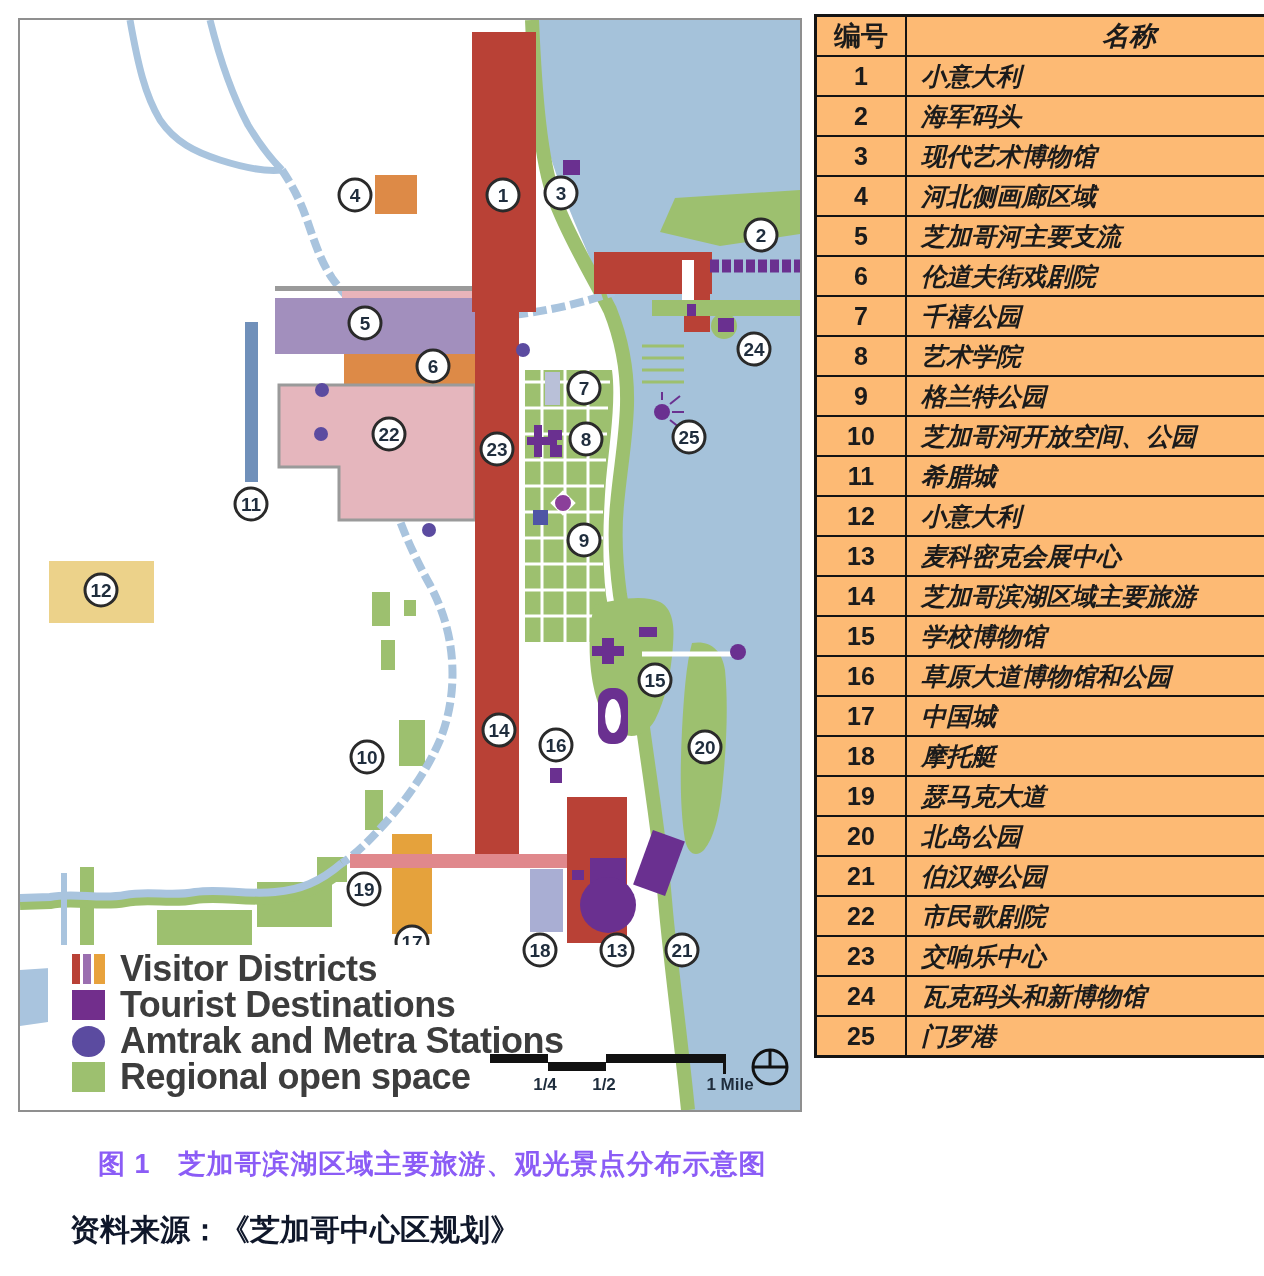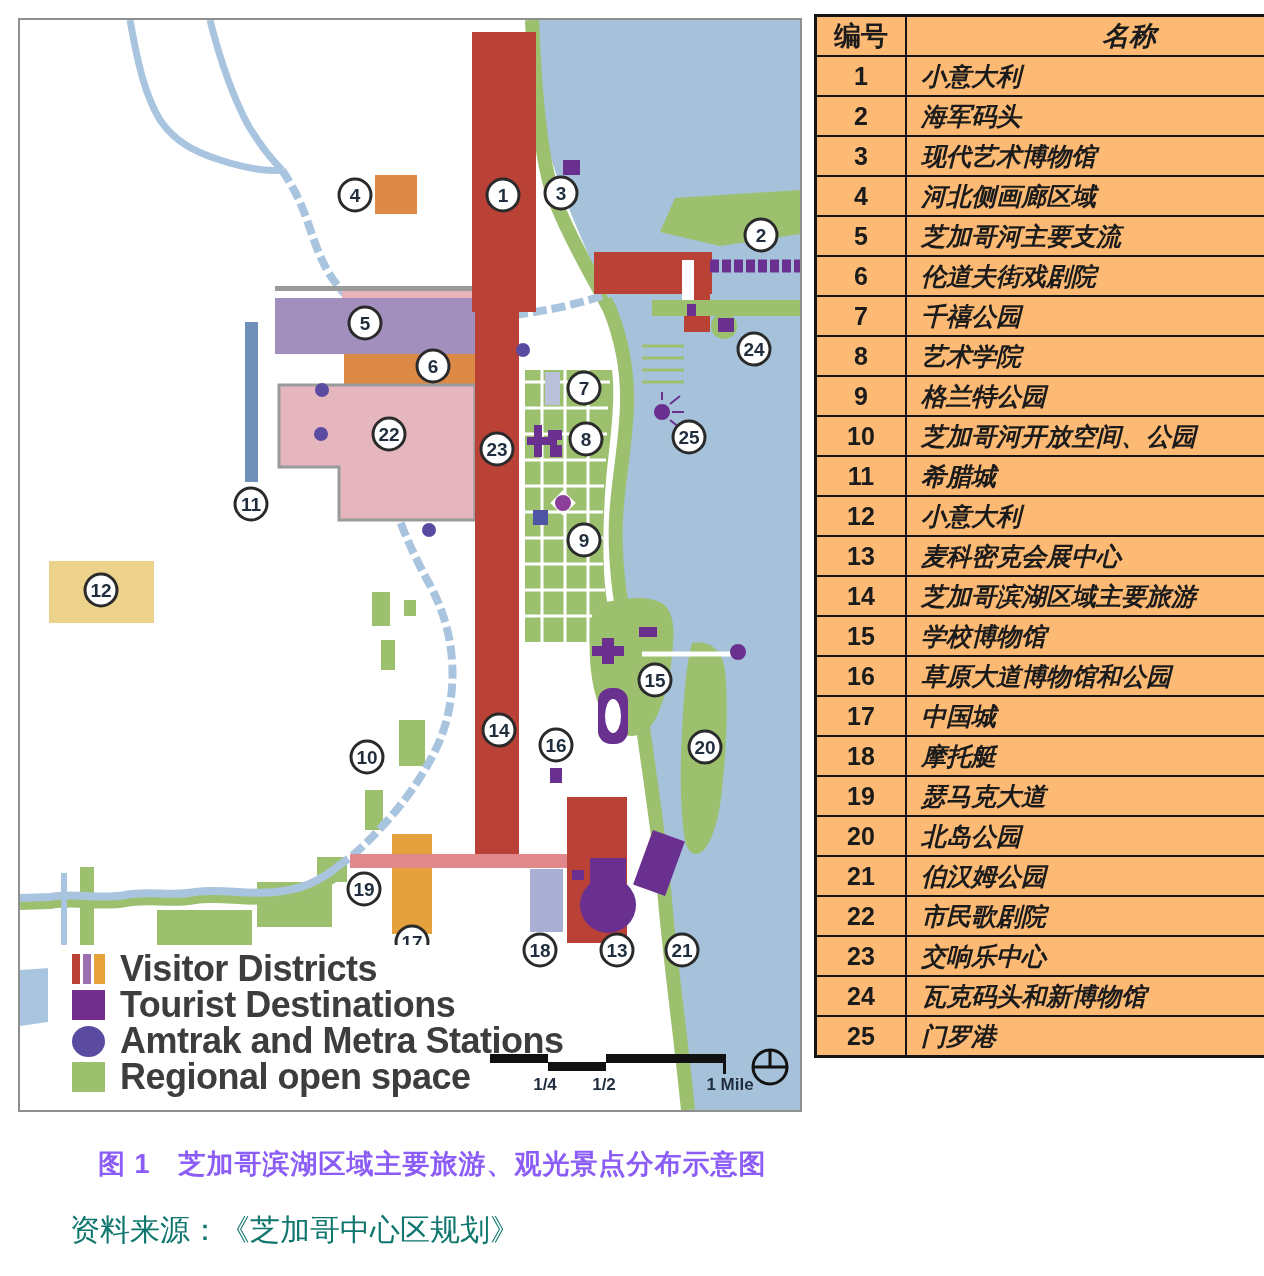--- a/index.html
+++ b/index.html
@@ -26,22 +26,22 @@
   .attr-table{position:absolute;left:814px;top:14px;width:526px;border-collapse:collapse;
               table-layout:fixed;background:#fdba74;border:3px solid #141414;}
   .attr-table td,.attr-table th{border:2px solid #141414;height:38px;padding:0;
               font-size:25px;font-weight:600;color:#1b1b1b;}
   .attr-table th{font-size:27px;font-weight:700;text-align:center;}
   .col-num{width:88px;text-align:center;}
   .col-name{text-align:left;padding-left:14px !important;font-style:italic;}
   
   .caption-title{position:absolute;left:98px;top:1146px;font-size:27px;font-weight:700;
                  color:#8b5cf6;letter-spacing:1px;white-space:nowrap;}
-  .caption-source{position:absolute;left:70px;top:1210px;font-size:30px;font-weight:400;
-                  color:#0f766e;white-space:nowrap;}
+  .caption-source{position:absolute;left:70px;top:1210px;font-size:30px;font-weight:700;
+                  color:#0f172a;white-space:nowrap;}
 </style>
 </head>
 <body>
 
 <div class="page">
 
   <div class="map-frame">
     <svg width="780" height="1090" viewBox="0 0 780 1090">
 
       <path fill="#a5c2da" d="M512,0 L780,0 L780,1090 L668,1090

